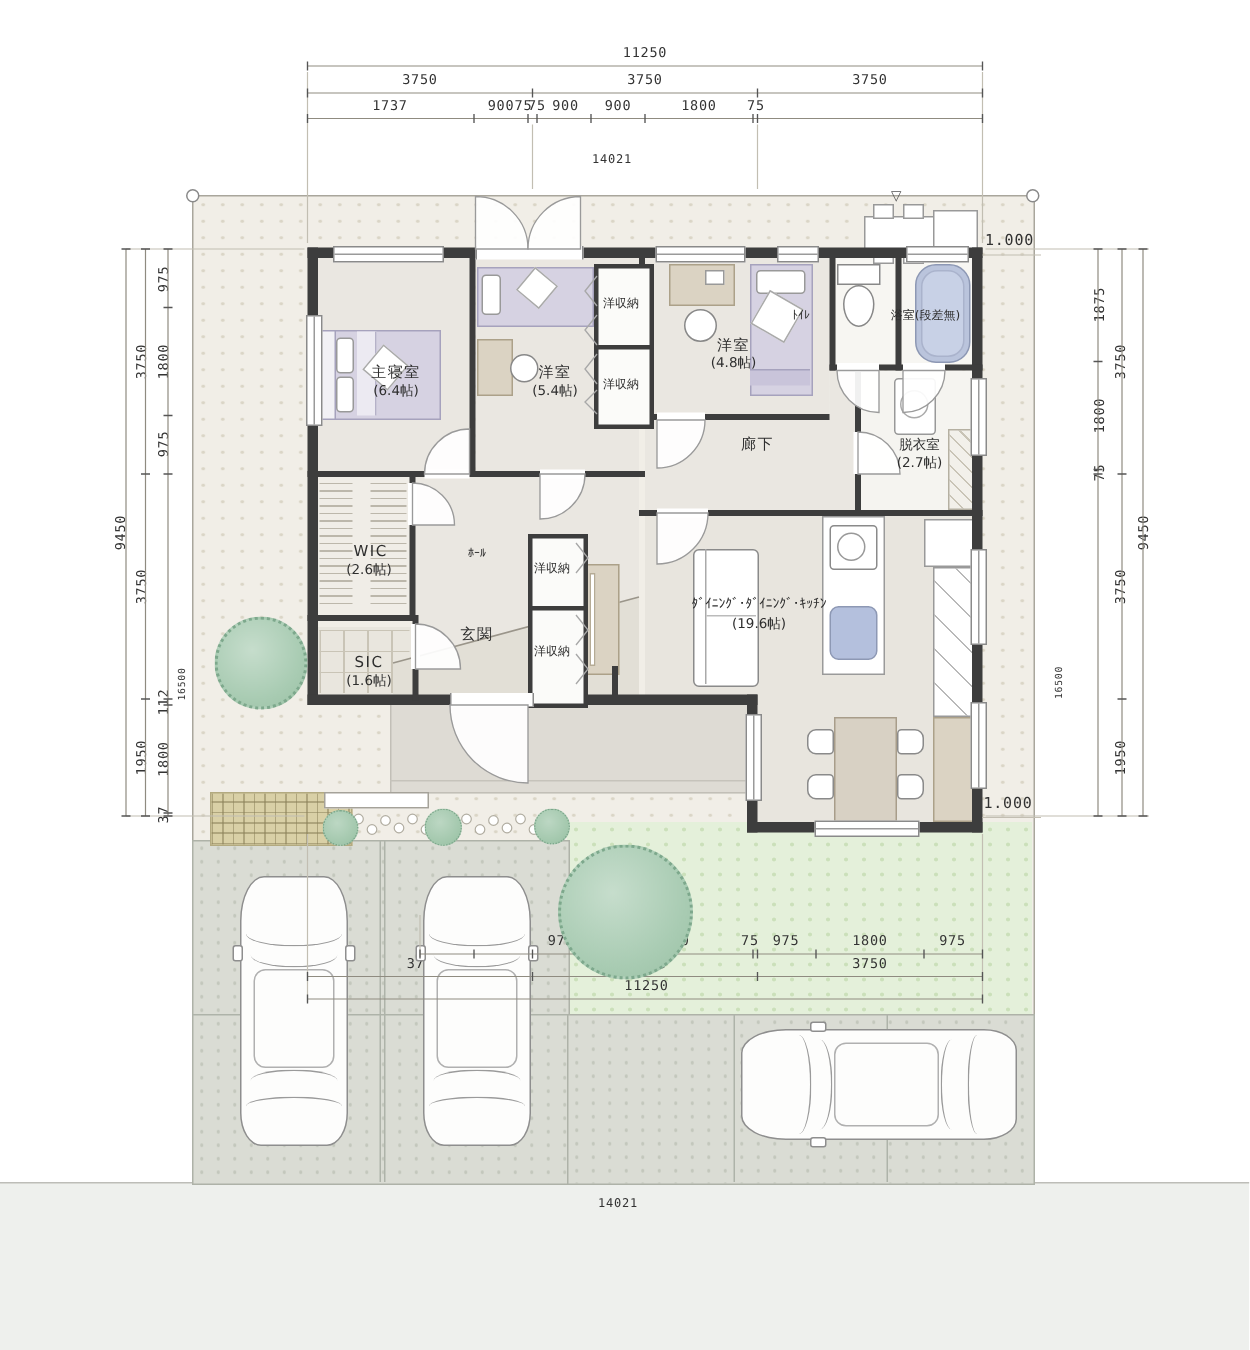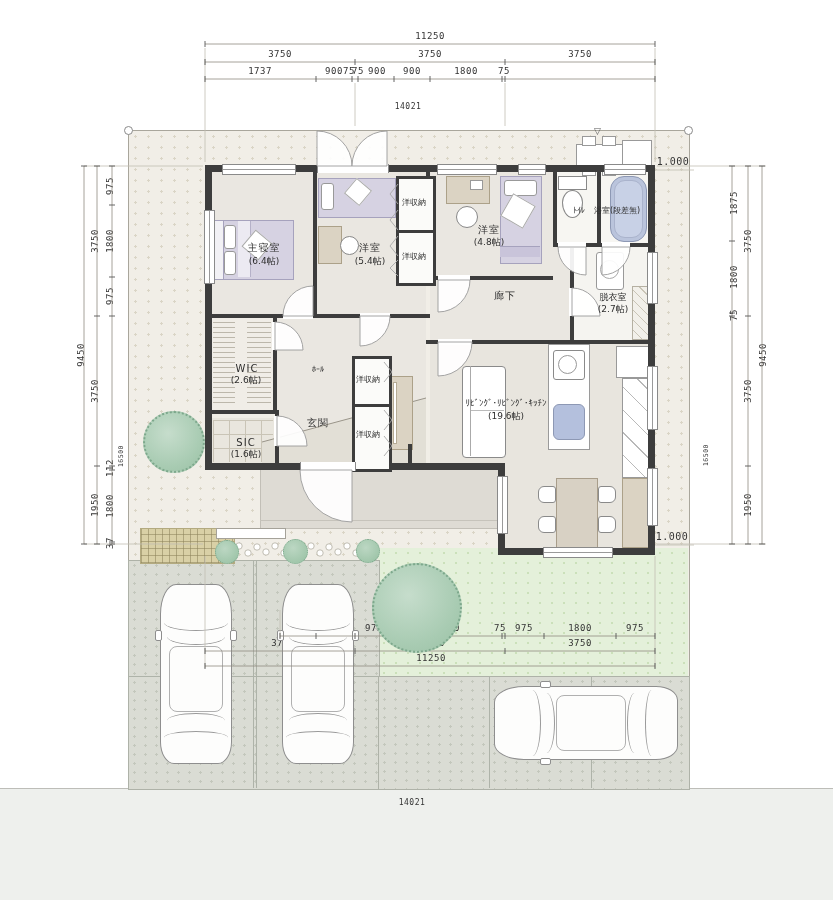--- a/index.html
+++ b/index.html
@@ -280,34 +280,34 @@
   </svg>
 
   <div class="lbl rl" style="left:264px;top:248px;z-index:7">主寝室</div>
   <div class="lbl rs" style="left:264px;top:261px;z-index:7">(6.4帖)</div>
   <div class="lbl rl" style="left:370px;top:248px;z-index:7">洋室</div>
   <div class="lbl rs" style="left:370px;top:261px;z-index:7">(5.4帖)</div>
   <div class="lbl sm" style="left:414px;top:202px;z-index:7">洋収納</div>
   <div class="lbl sm" style="left:414px;top:256px;z-index:7">洋収納</div>
   <div class="lbl rl" style="left:489px;top:230px;z-index:7">洋室</div>
   <div class="lbl rs" style="left:489px;top:242px;z-index:7">(4.8帖)</div>
-  <div class="lbl sm" style="left:579px;top:210px;z-index:7">ﾄｲﾚ</div>
+  <div class="lbl sm" style="left:534px;top:210px;z-index:7">ﾄｲﾚ</div>
   <div class="lbl sm" style="left:617px;top:210px;z-index:7">浴室(段差無)</div>
   <div class="lbl rs" style="left:613px;top:297px;z-index:7">脱衣室</div>
   <div class="lbl rs" style="left:613px;top:309px;z-index:7">(2.7帖)</div>
   <div class="lbl rl" style="left:505px;top:296px;z-index:7">廊下</div>
   <div class="lbl rl" style="left:247px;top:368px;z-index:7">WIC</div>
   <div class="lbl rs" style="left:246px;top:380px;z-index:7">(2.6帖)</div>
   <div class="lbl rl" style="left:246px;top:442px;z-index:7">SIC</div>
   <div class="lbl rs" style="left:246px;top:454px;z-index:7">(1.6帖)</div>
   <div class="lbl sm" style="left:318px;top:369px;z-index:7">ﾎｰﾙ</div>
   <div class="lbl rl" style="left:318px;top:423px;z-index:7">玄関</div>
   <div class="lbl sm" style="left:368px;top:379px;z-index:7">洋収納</div>
   <div class="lbl sm" style="left:368px;top:434px;z-index:7">洋収納</div>
-  <div class="lbl rs" style="left:506px;top:403px;z-index:7">ﾘﾋﾞﾝｸﾞ･ﾘﾋﾞﾝｸﾞ･ｷｯﾁﾝ</div>
+  <div class="lbl rs" style="left:506px;top:403px;z-index:7">ﾀﾞｲﾆﾝｸﾞ･ﾀﾞｲﾆﾝｸﾞ･ｷｯﾁﾝ</div>
   <div class="lbl rs" style="left:506px;top:416px;z-index:7">(19.6帖)</div>
   <div class="dim" style="left:673px;top:161px;font-size:10px;z-index:7">1.000</div>
   <div class="dim" style="left:672px;top:536px;font-size:10px;z-index:7">1.000</div>
 
   <div class="dim" style="left:430px;top:36px">11250</div>
   <div class="dim" style="left:280px;top:54px">3750</div>
   <div class="dim" style="left:430px;top:54px">3750</div>
   <div class="dim" style="left:580px;top:54px">3750</div>
   <div class="dim" style="left:260px;top:71px">1737</div>
   <div class="dim" style="left:334px;top:71px">900</div>

